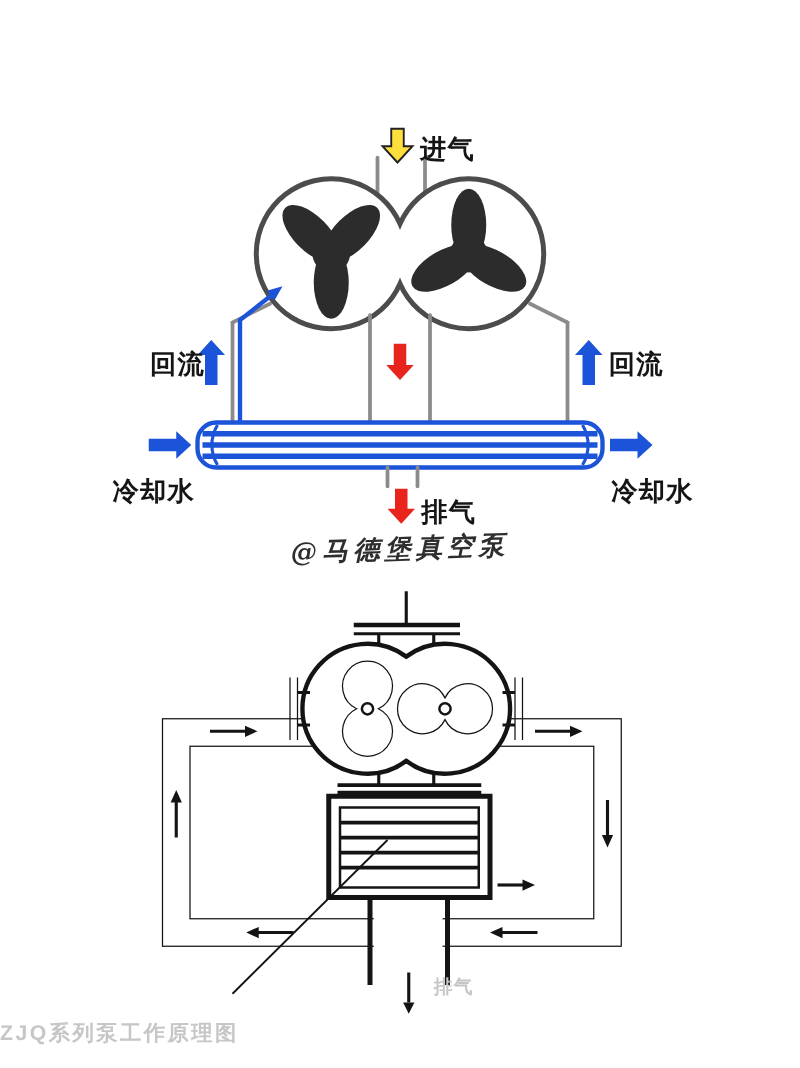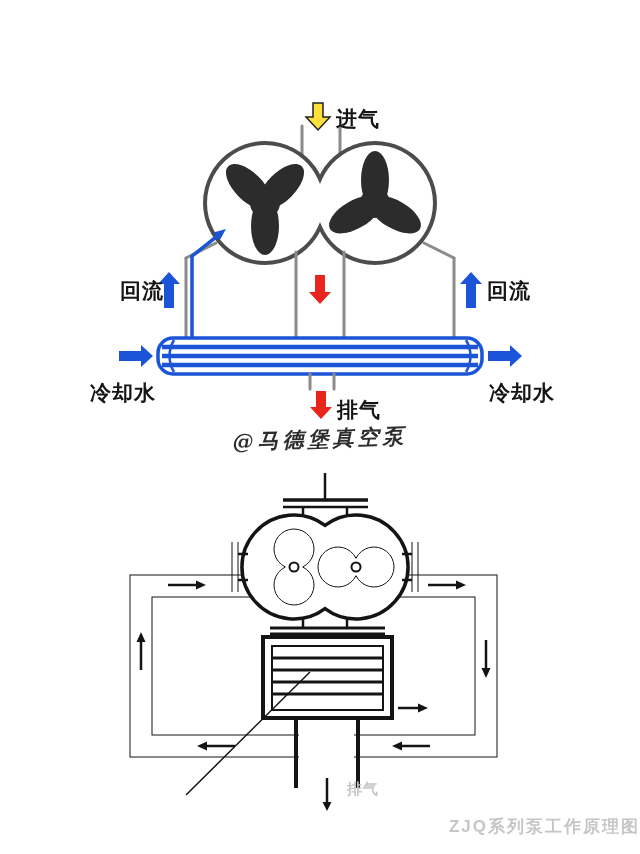--- a/index.html
+++ b/index.html
@@ -7,21 +7,21 @@
          font-family:"Liberation Sans","DejaVu Sans",sans-serif;}
   .layer{position:absolute;left:0;}
   .lbl{position:absolute;font-size:21px;font-weight:600;color:#151515;letter-spacing:1px;white-space:nowrap;}
   .caption-hand{position:absolute;left:0;right:0;text-align:center;
     font-family:"DejaVu Serif","Liberation Serif",serif;font-style:italic;font-weight:600;
     font-size:21px;color:#2e2e2e;letter-spacing:4px;transform:rotate(-2deg);}
   .diagram-title{position:absolute;font-size:16px;font-weight:700;color:var(--title_blue);
     border-bottom:2.5px solid var(--title_blue);padding-bottom:1px;letter-spacing:.5px;white-space:nowrap;}
   .faint{position:absolute;color:var(--faint_gray);font-weight:600;}
   .faint-exhaust{font-size:15px;letter-spacing:1px;}
-  .faint-caption{left:0;right:0;text-align:right;font-size:17px;letter-spacing:2px;padding-left:15px;}
+  .faint-caption{left:0;right:0;text-align:left;font-size:17px;letter-spacing:2px;}
   
   .s-gray{stroke:var(--line_gray);stroke-width:3;fill:none;stroke-linecap:round;}
   .s-casing{stroke:var(--casing_gray);stroke-width:4;fill:#fff;}
   .f-rotor{fill:var(--rotor_black);stroke:none;}
   .s-blue{stroke:var(--blue);fill:none;}
   .f-blue{fill:var(--blue);stroke:none;}
   .f-red{fill:var(--red);stroke:none;}
   .f-yellow{fill:var(--yellow);stroke:#222;stroke-width:1.5;}
   .s-black{stroke:var(--black);fill:none;stroke-linecap:butt;}
   .s-black-fw{stroke:var(--black);fill:#fff;}

